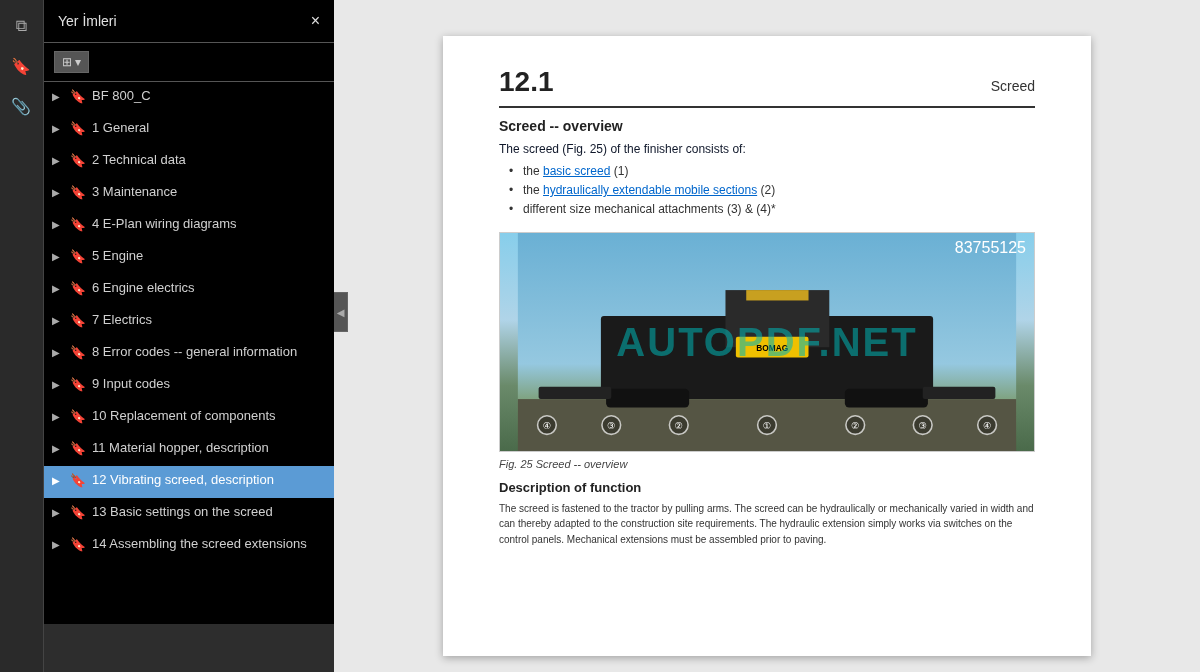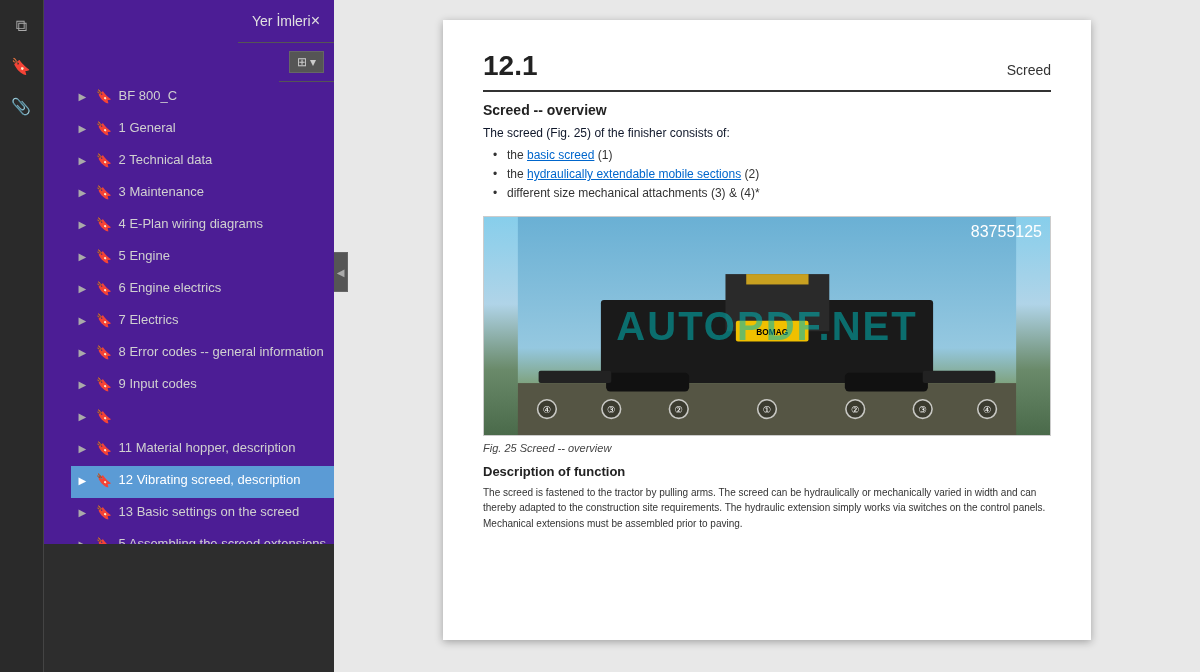--- a/index.html
+++ b/index.html
@@ -2,26 +2,25 @@
 <html><head>
   <meta charset="utf-8">
   <style>
     * { margin: 0; padding: 0; box-sizing: border-box; }
     body { width: 1200px; height: 672px; display: flex; font-family: 'Segoe UI', Arial, sans-serif; background: #2d2d2d; overflow: hidden; }
 
     
     .sidebar {
       width: 290px;
       min-width: 290px;
-      background: #4c1d95;
+      background: #000000;
       display: flex;
       flex-direction: column;
-      height: 544px;
+      height: 624px;
       position: relative;
-      align-items: flex-end;
     }
 
     .sidebar-header {
       display: flex;
       align-items: center;
       justify-content: space-between;
       padding: 12px 14px;
       border-bottom: 1px solid #555;
       color: #e0e0e0;
       font-size: 14px;
@@ -162,24 +161,24 @@
     
     .main-content {
       flex: 1;
       background: #e8e8e8;
       overflow: auto;
       position: relative;
     }
 
     .pdf-page {
       background: #fff;
-      margin: 20px auto;
+      margin: 36px auto;
       width: 648px;
       min-height: 620px;
-      padding: 30px 40px;
+      padding: 30px 56px;
       box-shadow: 0 2px 8px rgba(0,0,0,0.3);
       position: relative;
     }
 
     .page-header {
       display: flex;
       justify-content: space-between;
       align-items: flex-start;
       margin-bottom: 10px;
       padding-bottom: 8px;
@@ -377,20 +376,21 @@
 
     <div class="sidebar-item">
       <span class="arrow">▶</span>
       <span class="bookmark-icon">🔖</span>
       <span class="item-text">9 Input codes</span>
     </div>
 
     <div class="sidebar-item">
       <span class="arrow">▶</span>
       <span class="bookmark-icon">🔖</span>
+      <span class="item-text">10 Replacement of components</span>
     </div>
 
     <div class="sidebar-item">
       <span class="arrow">▶</span>
       <span class="bookmark-icon">🔖</span>
       <span class="item-text">11 Material hopper, description</span>
     </div>
 
     <div class="sidebar-item active">
       <span class="arrow">▶</span>
@@ -400,21 +400,21 @@
 
     <div class="sidebar-item">
       <span class="arrow">▶</span>
       <span class="bookmark-icon">🔖</span>
       <span class="item-text">13 Basic settings on the screed</span>
     </div>
 
     <div class="sidebar-item">
       <span class="arrow">▶</span>
       <span class="bookmark-icon">🔖</span>
-      <span class="item-text">5 Assembling the screed extensions</span>
+      <span class="item-text">14 Assembling the screed extensions</span>
     </div>
   </div>
 
   <div class="collapse-btn">◀</div>
 </div>
 
 <div class="main-content">
   <div class="pdf-page">
 
     <div class="page-header">

